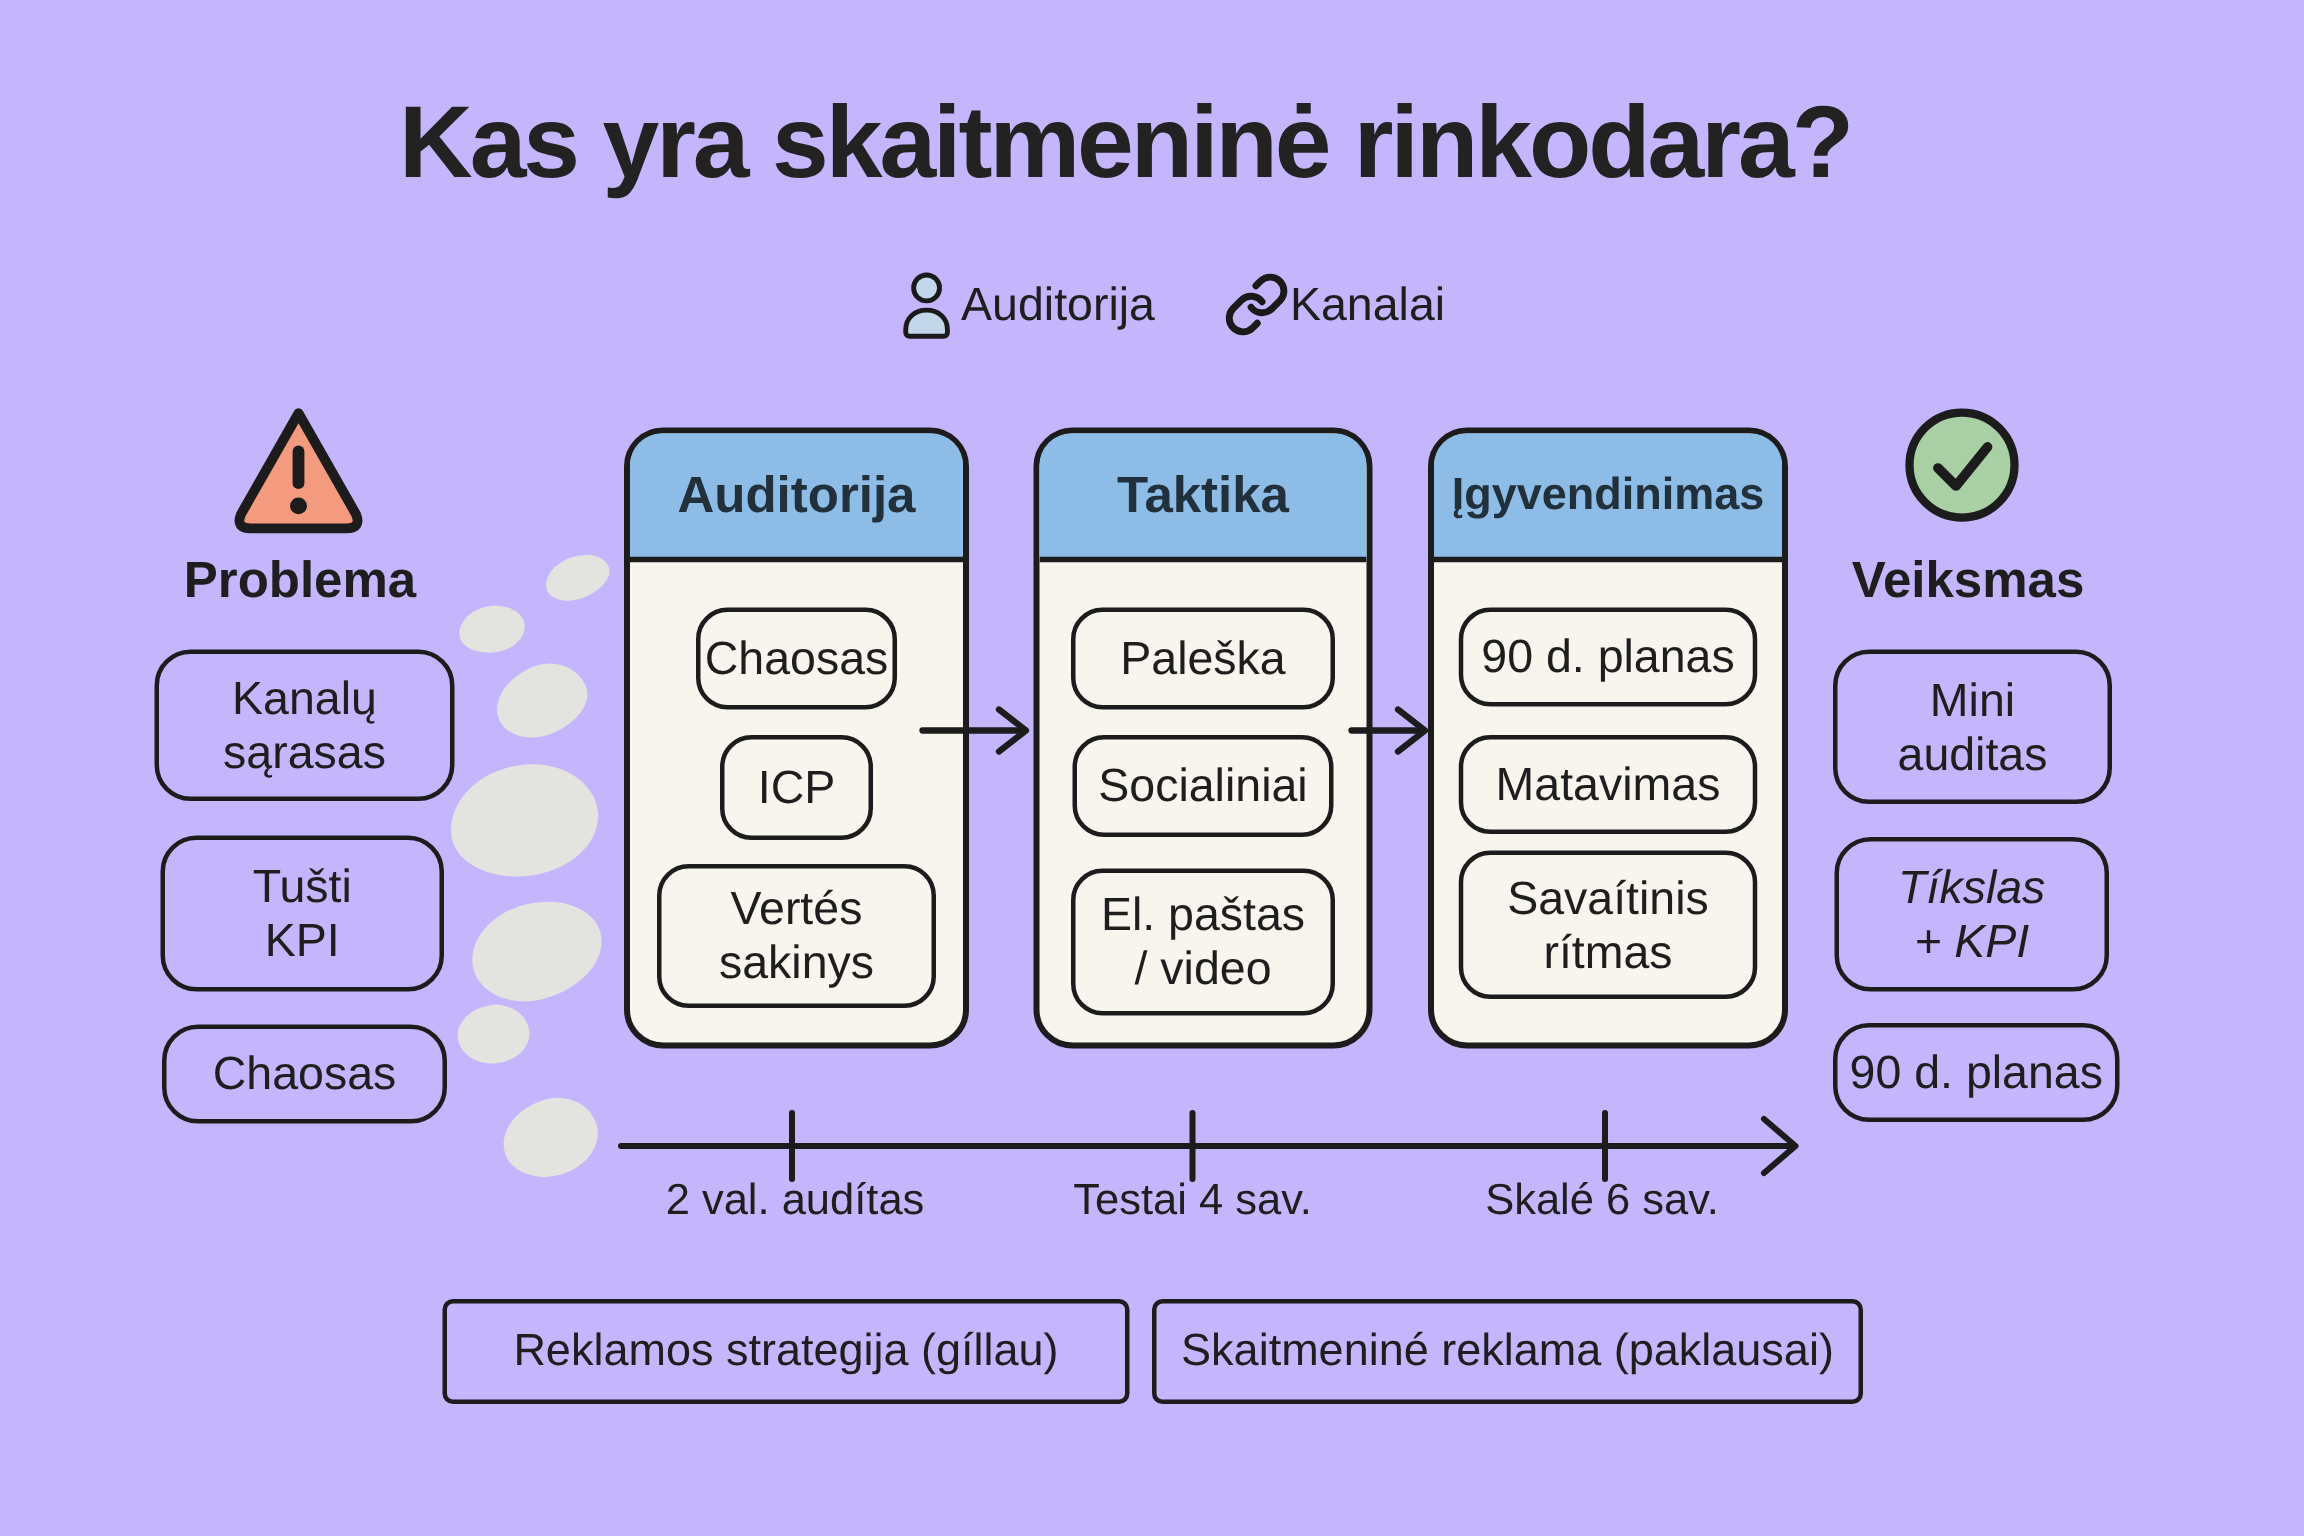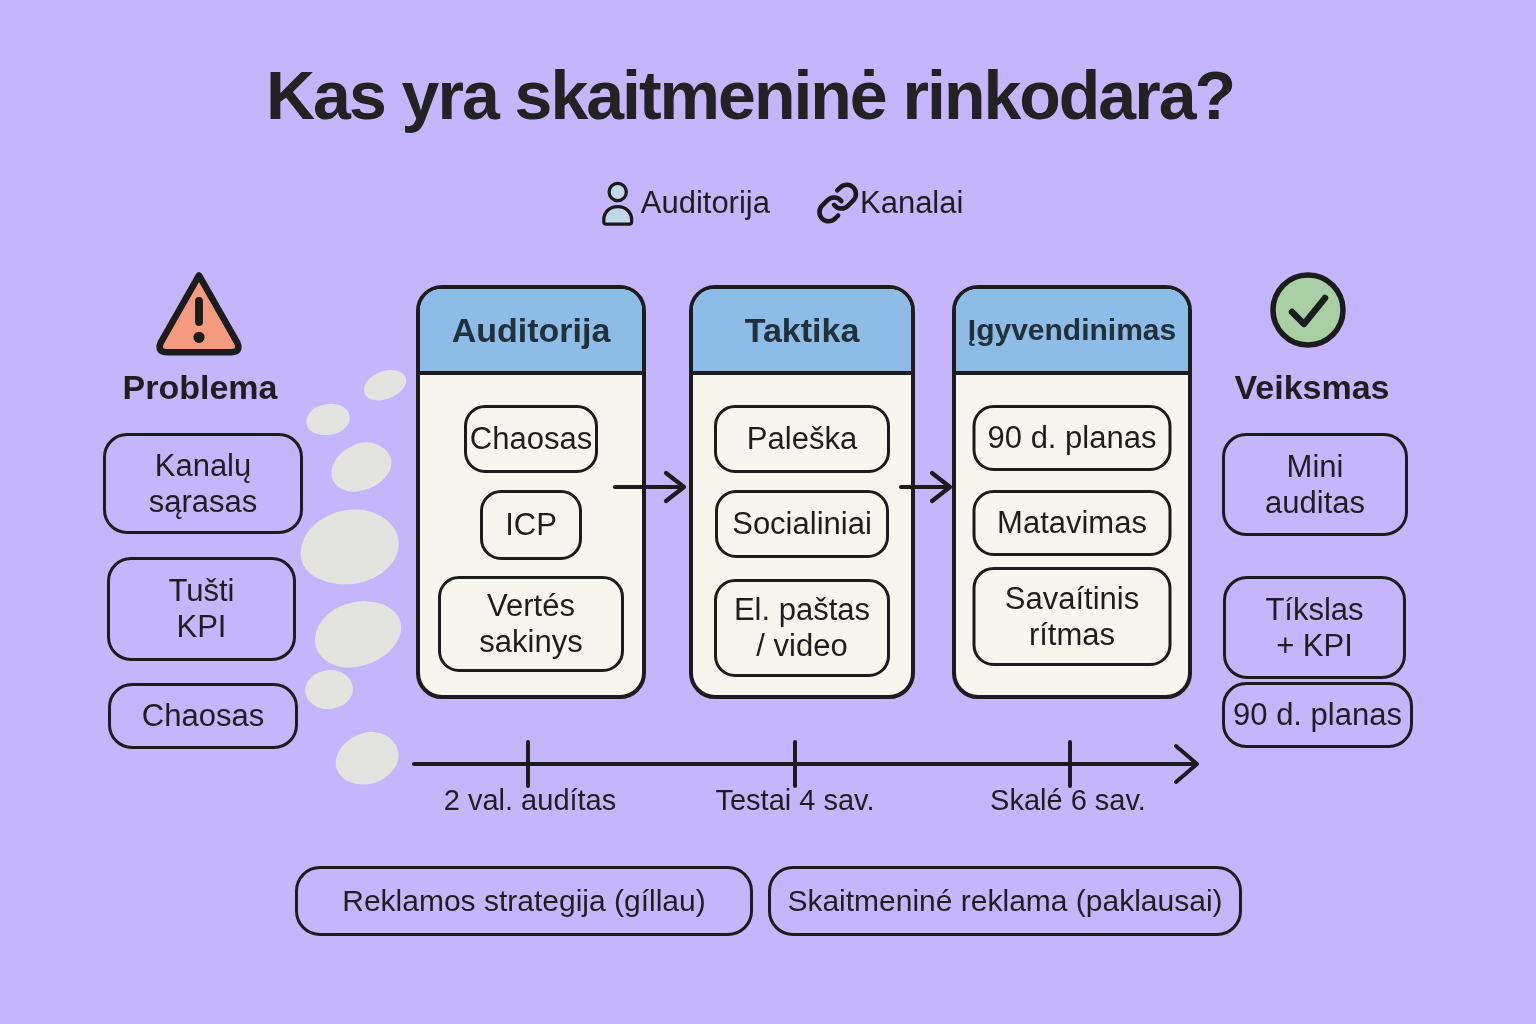--- a/index.html
+++ b/index.html
@@ -74,21 +74,21 @@
 
   
   .tl-label{
     position:absolute;top:784px;transform:translateX(-50%);
     font-size:29px;color:#1E1E1E;white-space:nowrap;
   }
 
   
   .footer-box{
     position:absolute;top:866px;height:64px;
-    border:3px solid #1C1C1C;border-radius:25px;
+    border:3px solid #1C1C1C;border-radius:7px;
     display:flex;align-items:center;justify-content:center;
     font-size:30px;color:#1E1E1E;white-space:nowrap;
   }
 </style>
 </head>
 <body>
 
 <div class="canvas">
 
   <div class="title">Kas yra skaitmeninė rinkodara?</div>
@@ -175,21 +175,21 @@
 
   <span class="abs" style="left:1268px;top:270px;">
     <svg class="stroke-art" width="80" height="80" viewBox="0 0 80 80">
       <circle cx="40" cy="40" r="35" fill="#A9CFA4" stroke="#1C1C1C" stroke-width="5.5"></circle>
       <polyline points="24,42 36,54 57,28" fill="none" stroke="#1C1C1C" stroke-width="6.5" stroke-linecap="round" stroke-linejoin="round"></polyline>
     </svg>
   </span>
   <div class="side-heading" style="left:1212px;top:368px;width:200px;">Veiksmas</div>
   <div class="pill" style="left:1222px;top:433px;width:180px;height:97px;">Mini
 auditas</div>
-  <div class="pill" style="left:1223px;top:576px;width:177px;height:97px;">Tíkslas
+  <div class="pill" style="left:1223px;top:558px;width:177px;height:97px;font-style:italic;">Tíkslas
 + KPI</div>
   <div class="pill" style="left:1222px;top:682px;width:185px;height:60px;">90 d. planas</div>
 
   <span class="abs" style="left:398px;top:734px;">
     <svg class="stroke-art" width="812" height="62" viewBox="0 0 812 62" fill="none" stroke="#1C1C1C" stroke-width="4" stroke-linecap="round" stroke-linejoin="round">
       <line x1="16" y1="30" x2="796" y2="30"></line>
       <polyline points="778,12 799,30 778,48"></polyline>
       <line x1="130" y1="8" x2="130" y2="52"></line>
       <line x1="397" y1="8" x2="397" y2="52"></line>
       <line x1="672" y1="8" x2="672" y2="52"></line>

